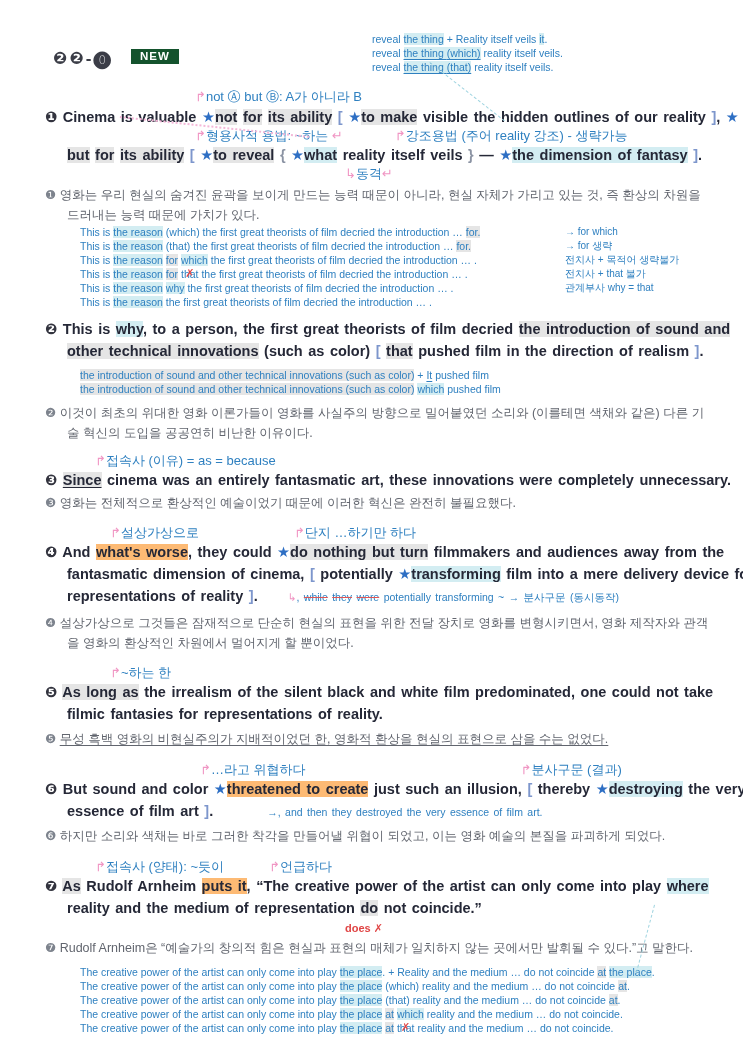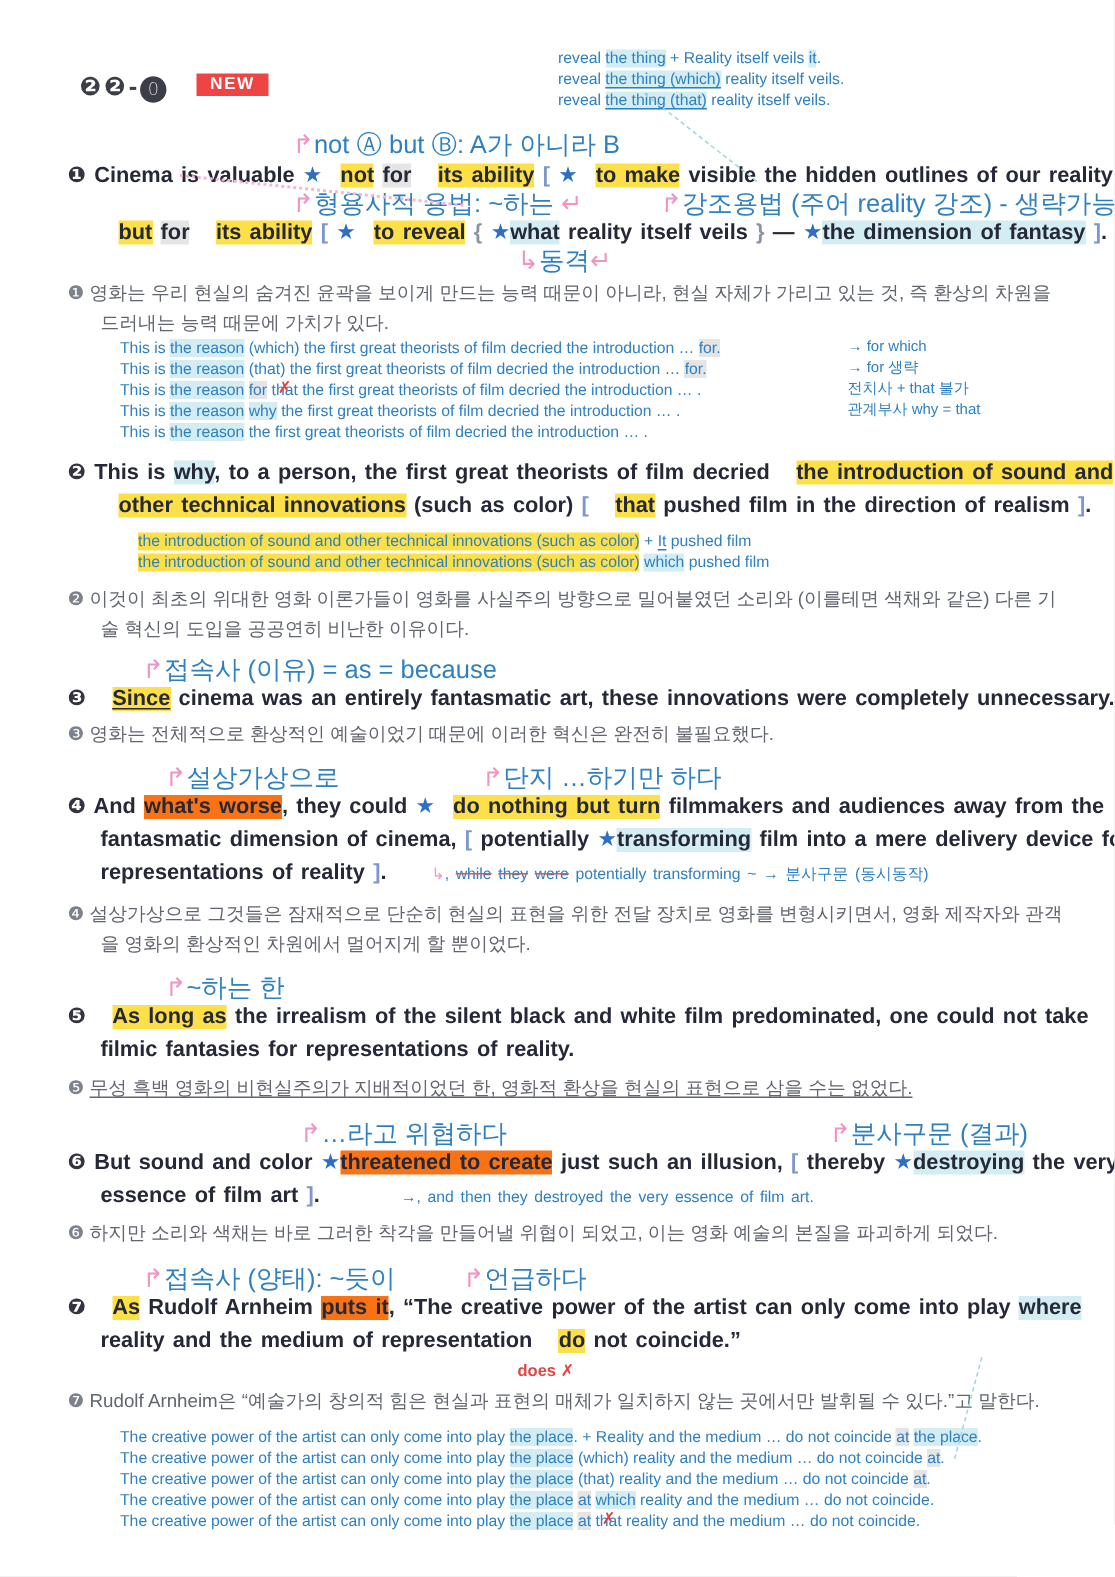--- a/index.html
+++ b/index.html
@@ -1,34 +1,34 @@
 <!DOCTYPE html>
 <html><head>
 <meta charset="utf-8">
 <style>
   html,body{margin:0;padding:0;background:#e8e8e8;}
   .page{position:relative;width:743px;height:1051px;background:#ffffff;margin:0 auto;
         font-family:"Liberation Sans","DejaVu Sans",sans-serif;
         padding:30px 28px 0 45px;box-sizing:border-box;overflow:hidden;}
   .hdr{position:relative;height:58px;}
   .lesson{position:absolute;left:8px;top:18px;font-size:17px;font-weight:700;color:#3b3d47;letter-spacing:2px;}
-  .badge{position:absolute;left:86px;top:19px;background:#ef4444;color:#fff;font-size:11.5px;font-weight:700;
+  .badge{position:absolute;left:86px;top:19px;background:#14532d;color:#fff;font-size:11.5px;font-weight:700;
          padding:1px 9px 2px;letter-spacing:1px;}
   .hdr-notes{position:absolute;left:327px;top:2px;}
   .row{position:relative;white-space:nowrap;}
   .en{font-size:14.5px;line-height:22px;color:#252837;font-weight:600;word-spacing:1.5px;}
   .ko{font-size:12.5px;line-height:20px;color:#61656e;white-space:normal;padding-left:22px;text-indent:-22px;}
   .nt{font-size:10.5px;line-height:14px;color:#2f80c0;font-weight:500;}
-  .an{font-size:17px;line-height:14px;color:#2f80c0;font-weight:500;}
+  .an{font-size:13px;line-height:14px;color:#2f80c0;font-weight:500;}
   .rr{font-size:11px;line-height:14px;}
   .seg{display:inline;}
-  .hl-p{background:#fde047;margin-left:12px;}
+  .hl-p{background:#e5e5e5;}
   .hl-y{background:#e5e5e5;}
   .hl-c{background:#d3edf2;}
-  .hl-b{background:#f97316;}
+  .hl-b{background:#fdba74;}
   .st{color:#2e6fc4;}
   .pk{color:#f095c3;}
   .u{text-decoration:underline;text-underline-offset:2px;text-decoration-thickness:1px;}
   .sl{text-decoration:line-through;text-decoration-color:#e05555;}
   .xo{position:relative;}
   .xo::after{content:"✗";position:absolute;left:50%;top:-2px;transform:translateX(-50%);
              color:#e04545;font-size:11px;font-weight:700;}
   .rd{color:#e04545;font-weight:700;font-size:11px;}
   .bu{color:#33343f;}
   .bu-ko{color:#7d838d;}
@@ -54,20 +54,21 @@
 
   <div id="doc">
       <div class="row an" style="margin-top: 2px;"><span class="seg pk" style="margin-left: 150px;">↱</span><span class="seg">not Ⓐ but Ⓑ: A가 아니라 B</span></div>
       <div class="row en" style="margin-top: 2px;"><span class="seg bu">❶ </span><span class="seg">Cinema is valuable </span><span class="seg st">★</span><span class="seg hl-p">not</span><span class="seg"> </span><span class="seg hl-y">for</span><span class="seg"> </span><span class="seg hl-p">its ability</span><span class="seg"> </span><span class="seg bk">[</span><span class="seg"> </span><span class="seg st">★</span><span class="seg hl-p">to make</span><span class="seg"> visible the hidden outlines of our reality </span><span class="seg bk">]</span><span class="seg">, </span><span class="seg st">★</span></div>
       <div class="row an" style="margin-top: 1px;"><span class="seg pk" style="margin-left: 150px;">↱</span><span class="seg">형용사적 용법: ~하는 </span><span class="seg pk">↵</span><span class="seg pk" style="margin-left: 52px;">↱</span><span class="seg">강조용법 (주어 reality 강조) - 생략가능</span></div>
       <div class="row en" style="margin-top: 1px; padding-left: 22px;"><span class="seg hl-p">but</span><span class="seg"> </span><span class="seg hl-y">for</span><span class="seg"> </span><span class="seg hl-p">its ability</span><span class="seg"> </span><span class="seg bk">[</span><span class="seg"> </span><span class="seg st">★</span><span class="seg hl-p">to reveal</span><span class="seg"> </span><span class="seg gr">{</span><span class="seg"> </span><span class="seg st">★</span><span class="seg hl-c">what</span><span class="seg"> reality itself veils </span><span class="seg gr">}</span><span class="seg"> — </span><span class="seg st">★</span><span class="seg hl-c">the dimension of fantasy</span><span class="seg"> </span><span class="seg bk">]</span><span class="seg">.</span></div>
       <div class="row an" style="margin-top: 1px;"><span class="seg pk" style="margin-left: 300px;">↳</span><span class="seg">동격</span><span class="seg pk">↵</span></div>
       <div class="row ko" style="margin-top: 4px;"><span class="seg bu-ko">❶ </span><span class="seg">영화는 우리 현실의 숨겨진 윤곽을 보이게 만드는 능력 때문이 아니라, 현실 자체가 가리고 있는 것, 즉 환상의 차원을 드러내는 능력 때문에 가치가 있다.</span></div>
       <div class="row nt" style="padding-left: 35px;"><span class="seg">This is </span><span class="seg hl-c">the reason</span><span class="seg"> (which) the first great theorists of film decried the introduction … </span><span class="seg hl-y">for.</span><span class="right-note">→ for which</span></div>
       <div class="row nt" style="padding-left: 35px;"><span class="seg">This is </span><span class="seg hl-c">the reason</span><span class="seg"> (that) the first great theorists of film decried the introduction … </span><span class="seg hl-y">for.</span><span class="right-note">→ for 생략</span></div>
+      <div class="row nt" style="padding-left: 35px;"><span class="seg">This is </span><span class="seg hl-c">the reason</span><span class="seg"> </span><span class="seg hl-y">for</span><span class="seg"> </span><span class="seg hl-c">which</span><span class="seg"> the first great theorists of film decried the introduction … .</span><span class="right-note">전치사 + 목적어 생략불가</span></div>
       <div class="row nt" style="padding-left: 35px;"><span class="seg">This is </span><span class="seg hl-c">the reason</span><span class="seg"> </span><span class="seg hl-y">for</span><span class="seg"> </span><span class="seg xo">that</span><span class="seg"> the first great theorists of film decried the introduction … .</span><span class="right-note">전치사 + that 불가</span></div>
       <div class="row nt" style="padding-left: 35px;"><span class="seg">This is </span><span class="seg hl-c">the reason</span><span class="seg"> </span><span class="seg hl-c">why</span><span class="seg"> the first great theorists of film decried the introduction … .</span><span class="right-note">관계부사 why = that</span></div>
       <div class="row nt" style="padding-left: 35px;"><span class="seg">This is </span><span class="seg hl-c">the reason</span><span class="seg"> the first great theorists of film decried the introduction … .</span></div>
       <div class="row en" style="margin-top: 9px;"><span class="seg bu">❷ </span><span class="seg">This is </span><span class="seg hl-c">why</span><span class="seg">, to a person, the first great theorists of film decried </span><span class="seg hl-p">the introduction of sound and</span></div>
       <div class="row en" style="padding-left: 22px;"><span class="seg hl-p">other technical innovations</span><span class="seg"> (such as color) </span><span class="seg bk">[</span><span class="seg"> </span><span class="seg hl-p">that</span><span class="seg"> pushed film in the direction of realism </span><span class="seg bk">]</span><span class="seg">.</span></div>
       <div class="row nt" style="margin-top: 6px; padding-left: 35px;"><span class="seg hl-p">the introduction of sound and other technical innovations (such as color)</span><span class="seg"> + </span><span class="seg u">It</span><span class="seg"> pushed film</span></div>
       <div class="row nt" style="padding-left: 35px;"><span class="seg hl-p">the introduction of sound and other technical innovations (such as color)</span><span class="seg"> </span><span class="seg hl-c">which</span><span class="seg"> pushed film</span></div>
       <div class="row ko" style="margin-top: 7px;"><span class="seg bu-ko">❷ </span><span class="seg">이것이 최초의 위대한 영화 이론가들이 영화를 사실주의 방향으로 밀어붙였던 소리와 (이를테면 색채와 같은) 다른 기술 혁신의 도입을 공공연히 비난한 이유이다.</span></div>
       <div class="row an" style="margin-top: 11px;"><span class="seg pk" style="margin-left: 50px;">↱</span><span class="seg">접속사 (이유) = as = because</span></div>
       <div class="row en" style="margin-top: 1px;"><span class="seg bu">❸ </span><span class="seg hl-p u">Since</span><span class="seg"> cinema was an entirely fantasmatic art, these innovations were completely unnecessary.</span></div>

